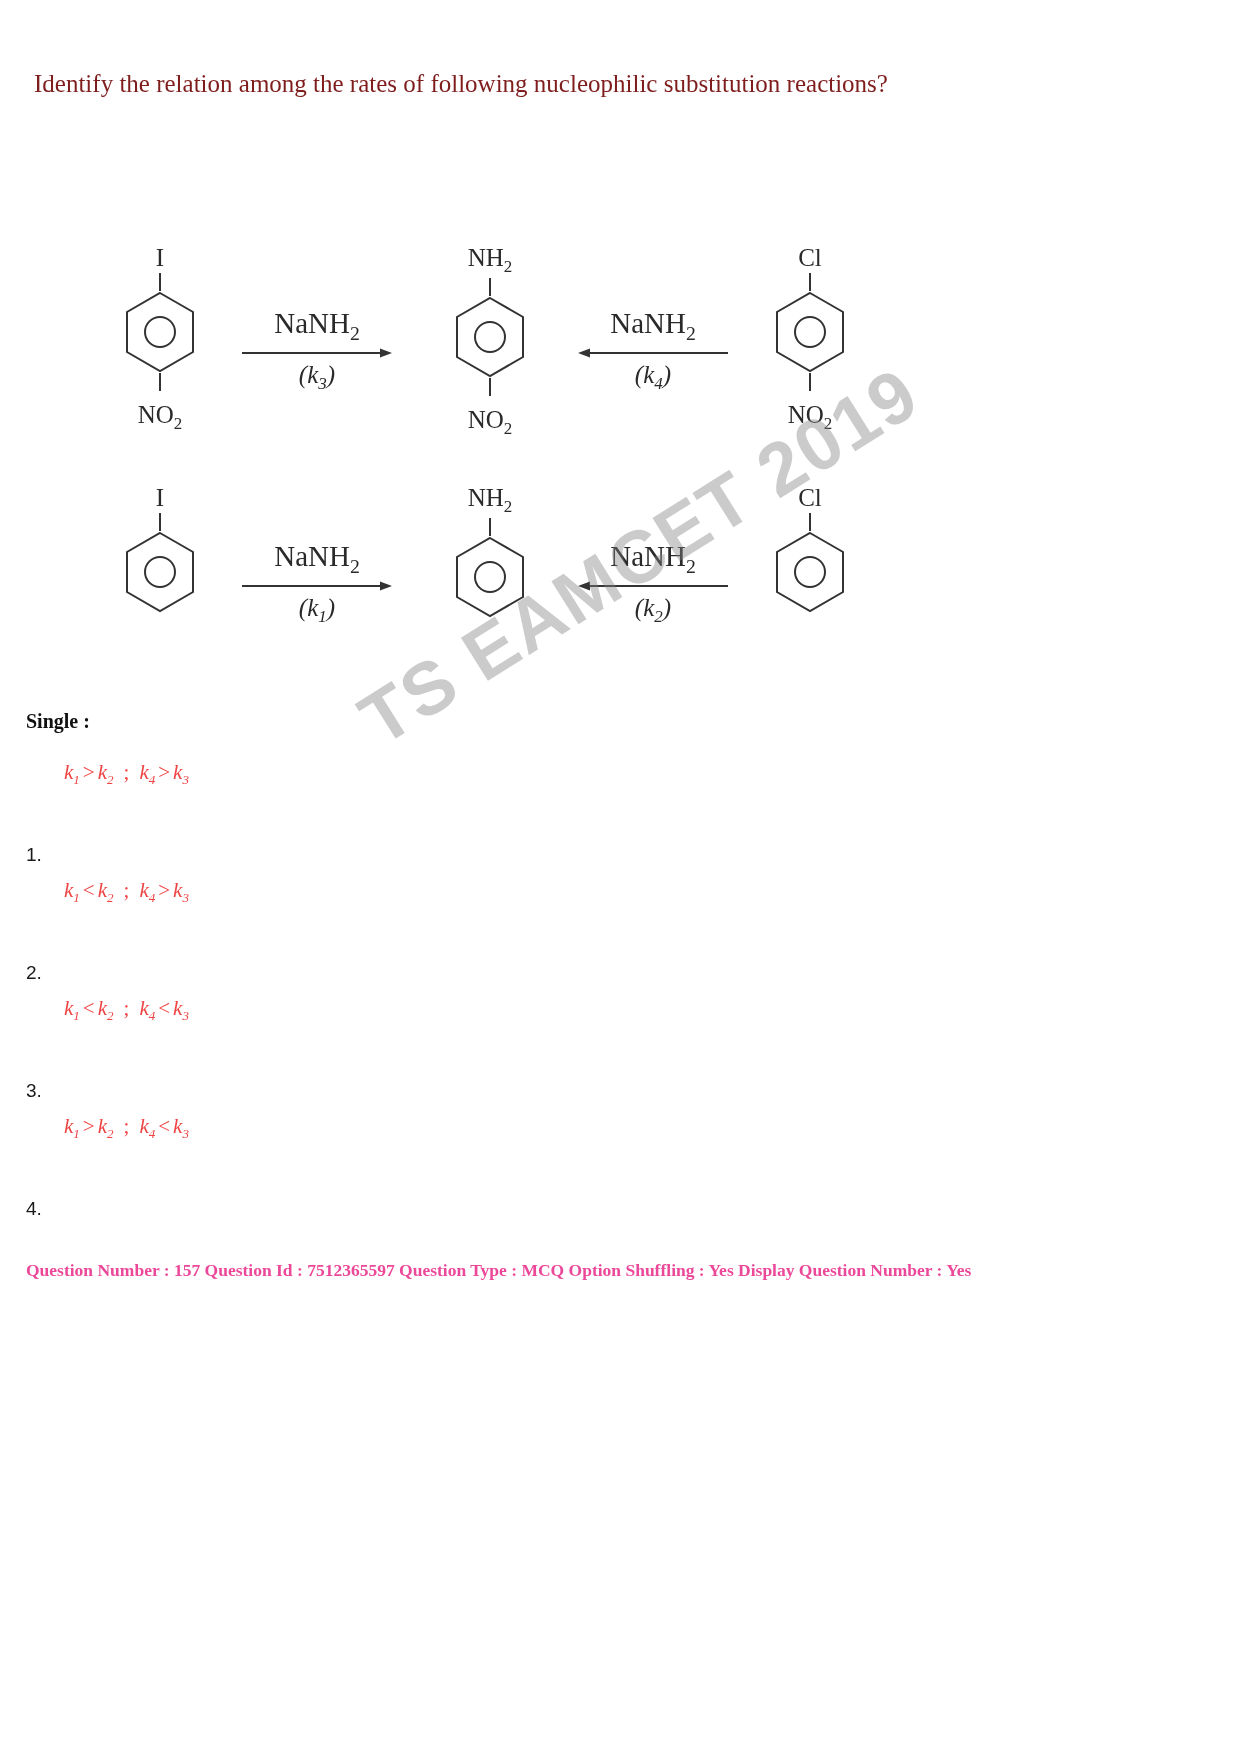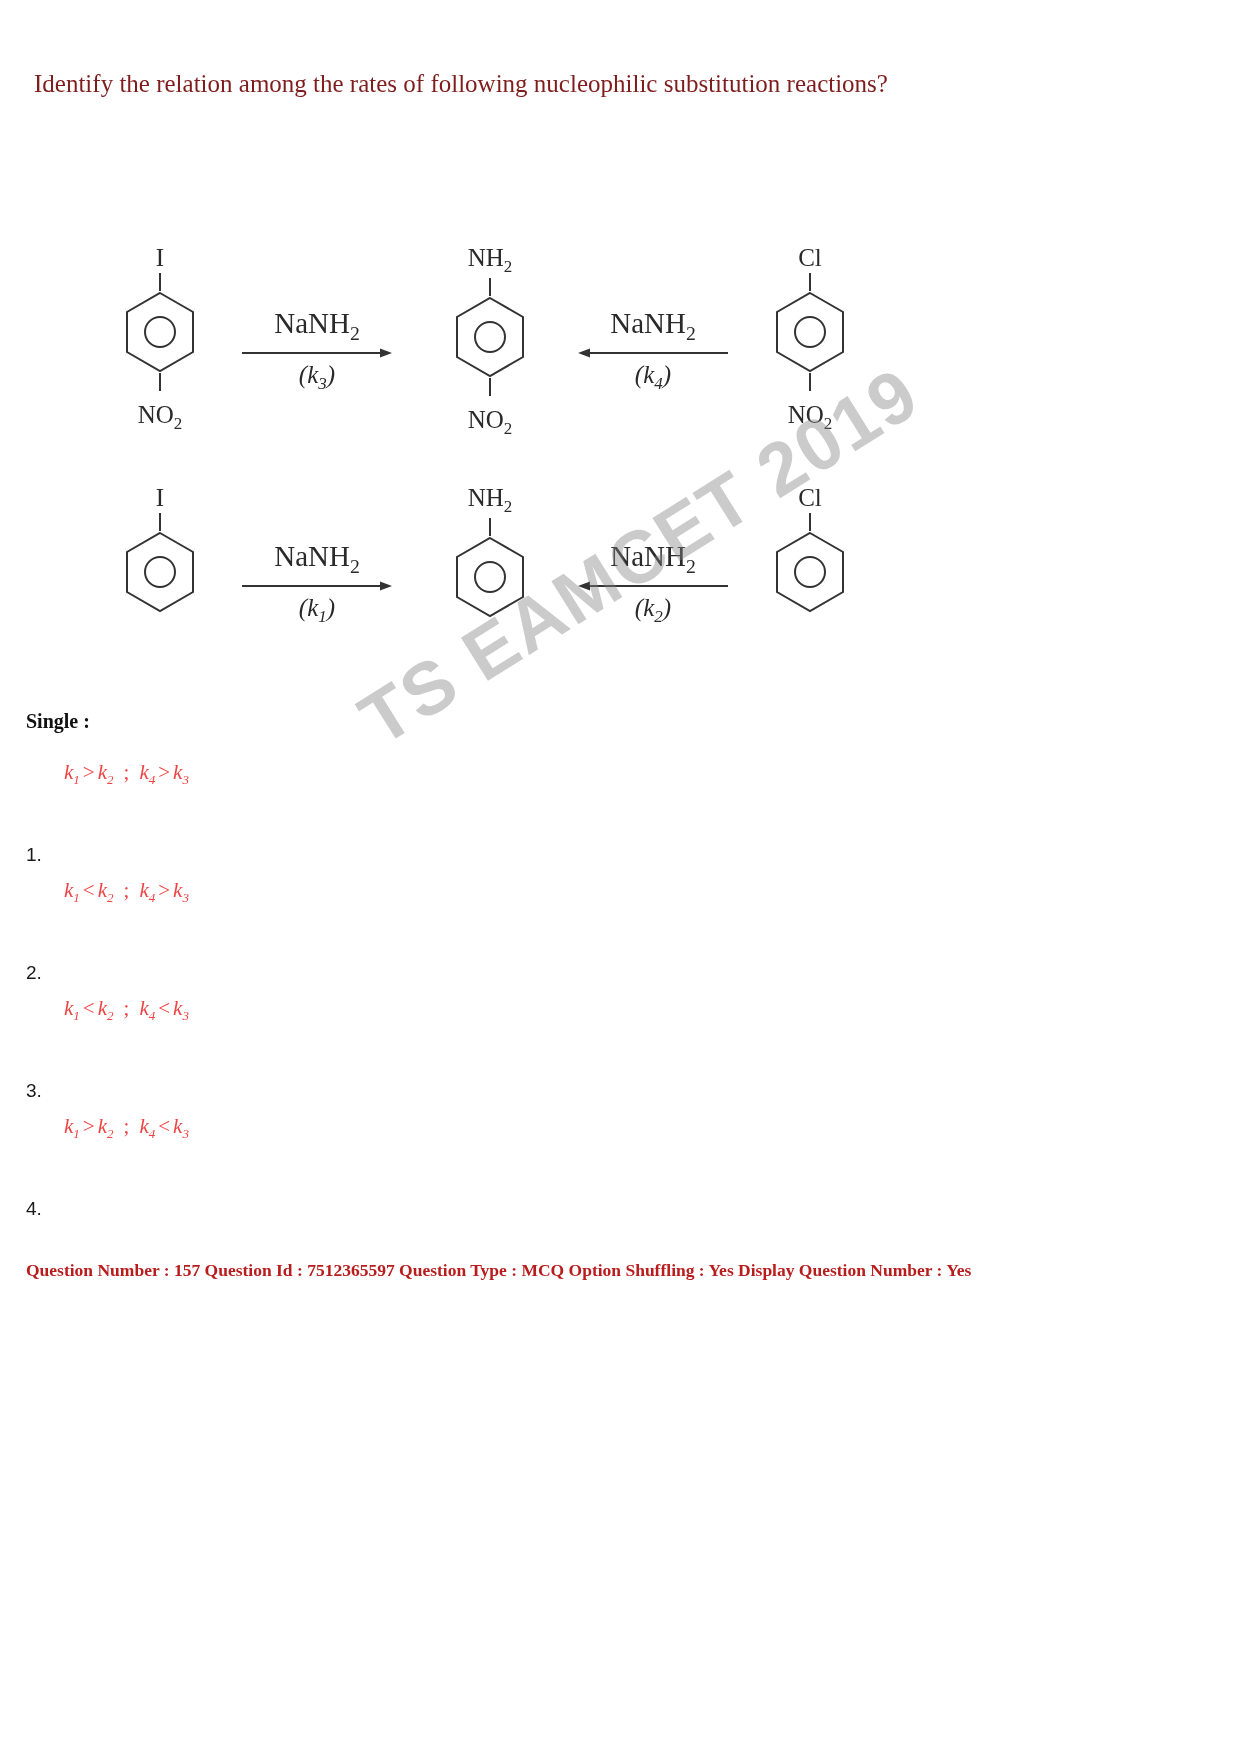--- a/index.html
+++ b/index.html
@@ -162,21 +162,21 @@
   
   .meta {
     position: absolute;
     left: 26px;
     top: 1258px;
     width: 1180px;
     font-family: "Liberation Serif", serif;
     font-weight: bold;
     font-size: 17.5px;
     line-height: 1.45;
-    color: #b91c1c;
+    color: #ec4899;
   }
 
   
   .watermark {
     position: absolute;
     left: 345px;
     top: 690px;
     transform: rotate(-32deg);
     transform-origin: left top;
     font-family: "Liberation Sans", sans-serif;

